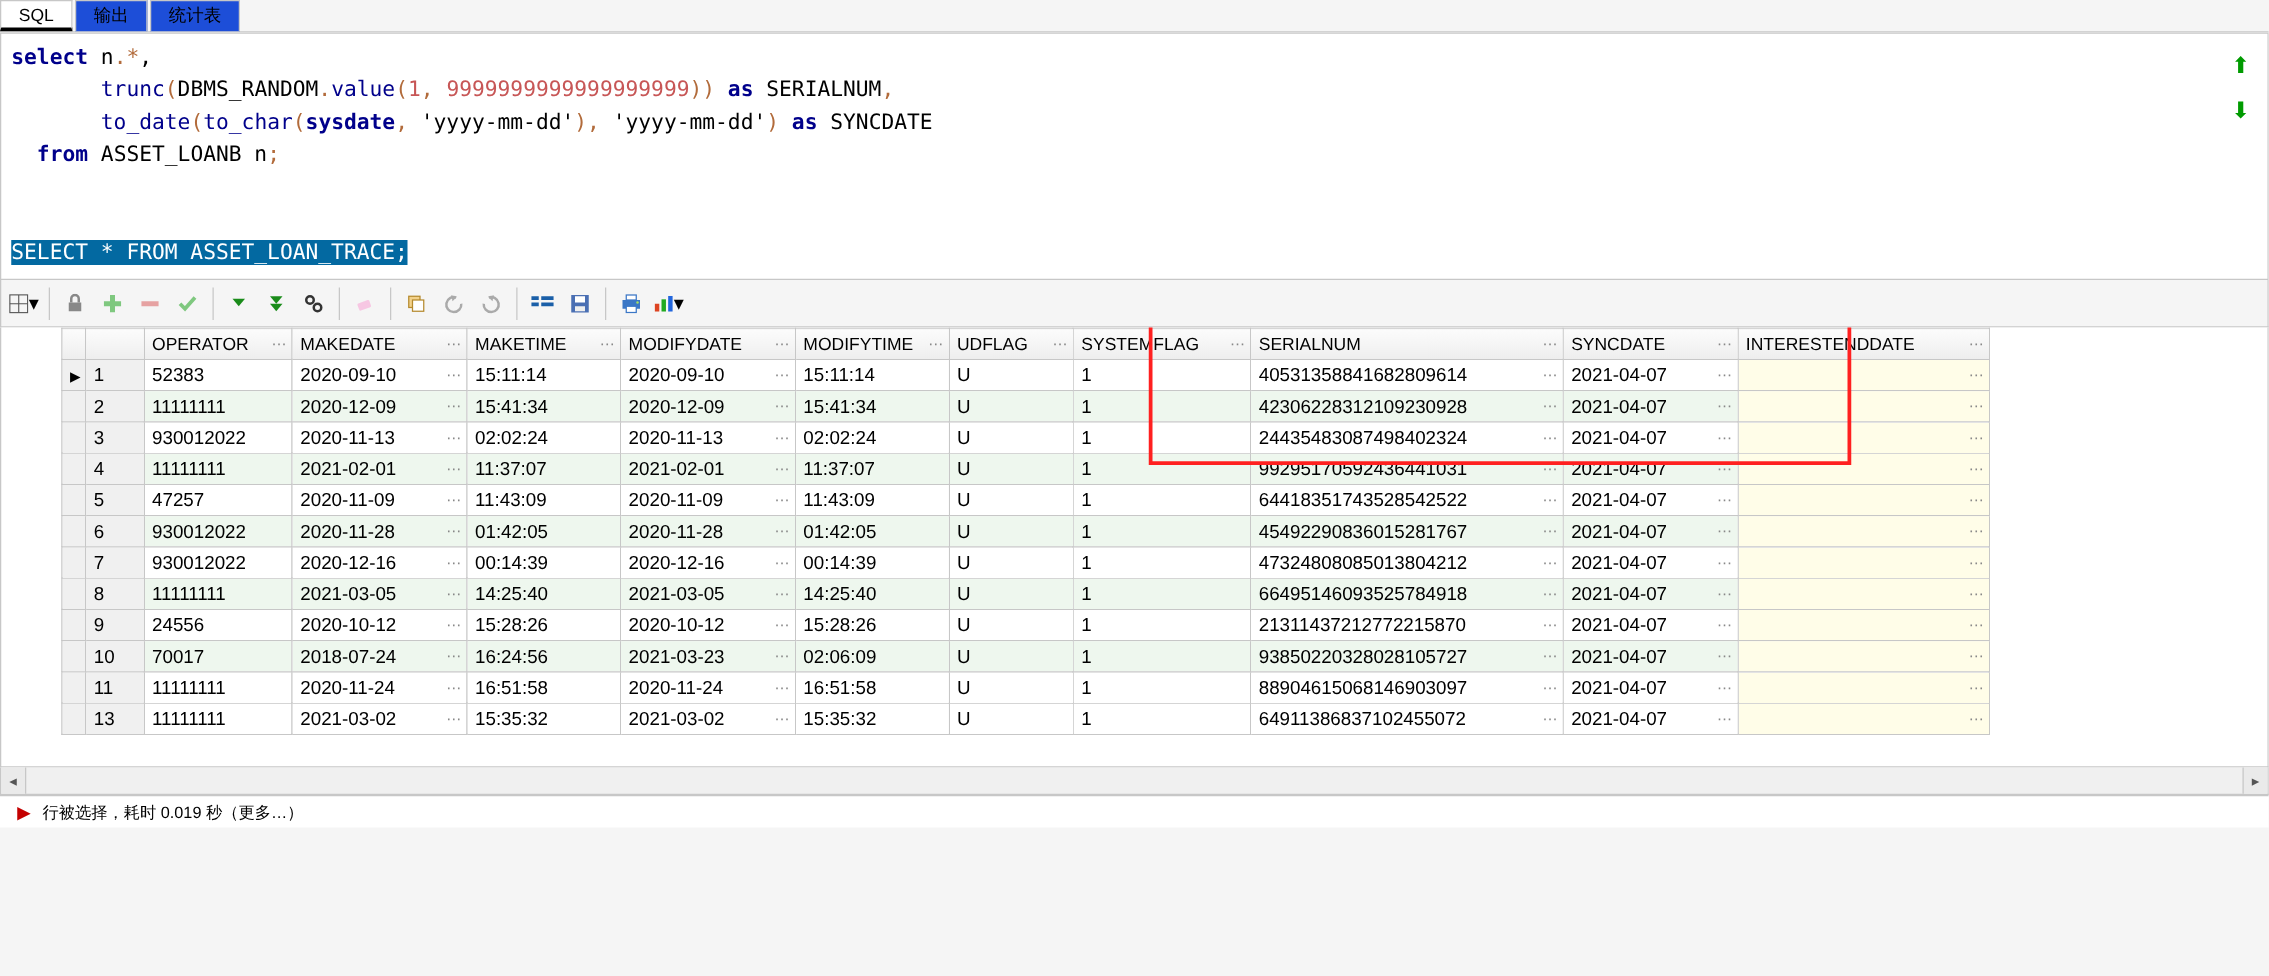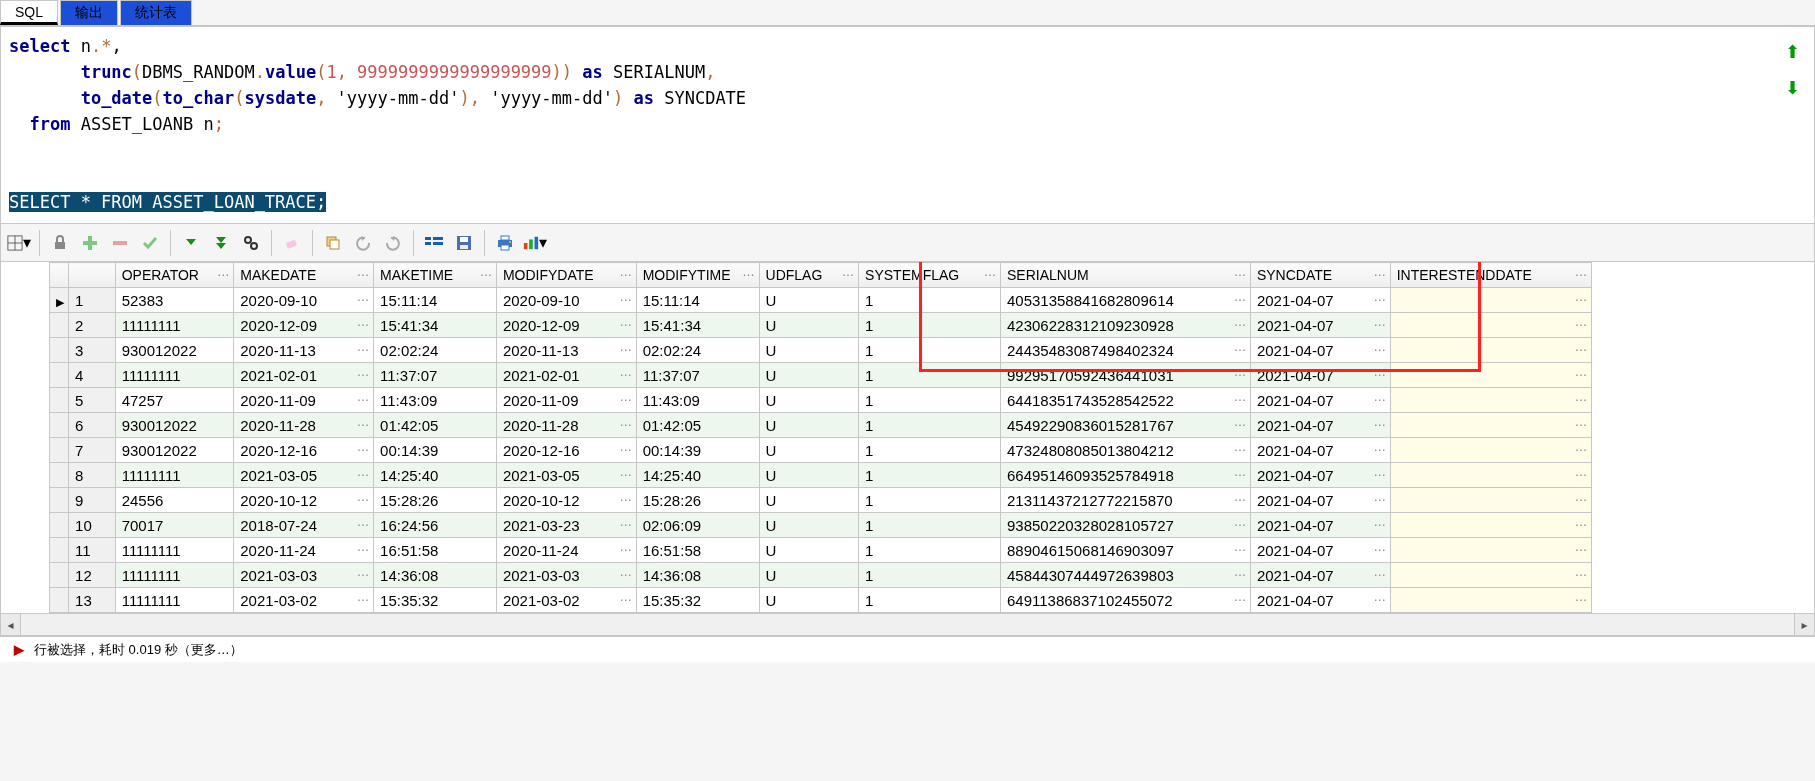--- a/index.html
+++ b/index.html
@@ -37,25 +37,25 @@
     padding: 6px 8px;
   }
   .sql-text {
     font-family: Consolas, monospace;
     font-size: 17px;
     line-height: 26px;
     white-space: pre;
     flex: 1;
   }
   .kw { color: #00008b; font-weight: bold; }
-  .fn { color: #00008b; font-weight: bold; }
+  .fn { color: #00008b; }
   .num { color: #c75656; }
   .str { color: #000000; }
   .op { color: #b26b3b; }
-  .hl { background: #0c4a6e; color: #fff; }
+  .hl { background: #0369a1; color: #fff; }
   .sql-nav {
     display: flex;
     flex-direction: column;
     gap: 14px;
     padding: 8px 6px 0 0;
   }
   .arrow { color: #009b00; font-size: 18px; cursor: pointer; }
   .toolbar {
     display: flex;
     align-items: center;
@@ -454,34 +454,20 @@
           <td class="col-date has-ell">2020-11-24</td>
           <td class="col-time">16:51:58</td>
           <td class="col-date has-ell">2020-11-24</td>
           <td class="col-time">16:51:58</td>
           <td class="col-flag">U</td>
           <td class="col-sflag">1</td>
           <td class="col-serial has-ell">88904615068146903097</td>
           <td class="col-sync has-ell">2021-04-07</td>
           <td class="col-int yellow has-ell"></td>
         </tr>
-        <tr class="even">
-          <td class="col-gutter"></td>
-          <td class="col-rownum">12</td>
-          <td class="col-op">11111111</td>
-          <td class="col-date has-ell">2021-03-03</td>
-          <td class="col-time">14:36:08</td>
-          <td class="col-date has-ell">2021-03-03</td>
-          <td class="col-time">14:36:08</td>
-          <td class="col-flag">U</td>
-          <td class="col-sflag">1</td>
-          <td class="col-serial has-ell">45844307444972639803</td>
-          <td class="col-sync has-ell">2021-04-07</td>
-          <td class="col-int yellow has-ell"></td>
-        </tr>
         <tr class="odd">
           <td class="col-gutter"></td>
           <td class="col-rownum">13</td>
           <td class="col-op">11111111</td>
           <td class="col-date has-ell">2021-03-02</td>
           <td class="col-time">15:35:32</td>
           <td class="col-date has-ell">2021-03-02</td>
           <td class="col-time">15:35:32</td>
           <td class="col-flag">U</td>
           <td class="col-sflag">1</td>

